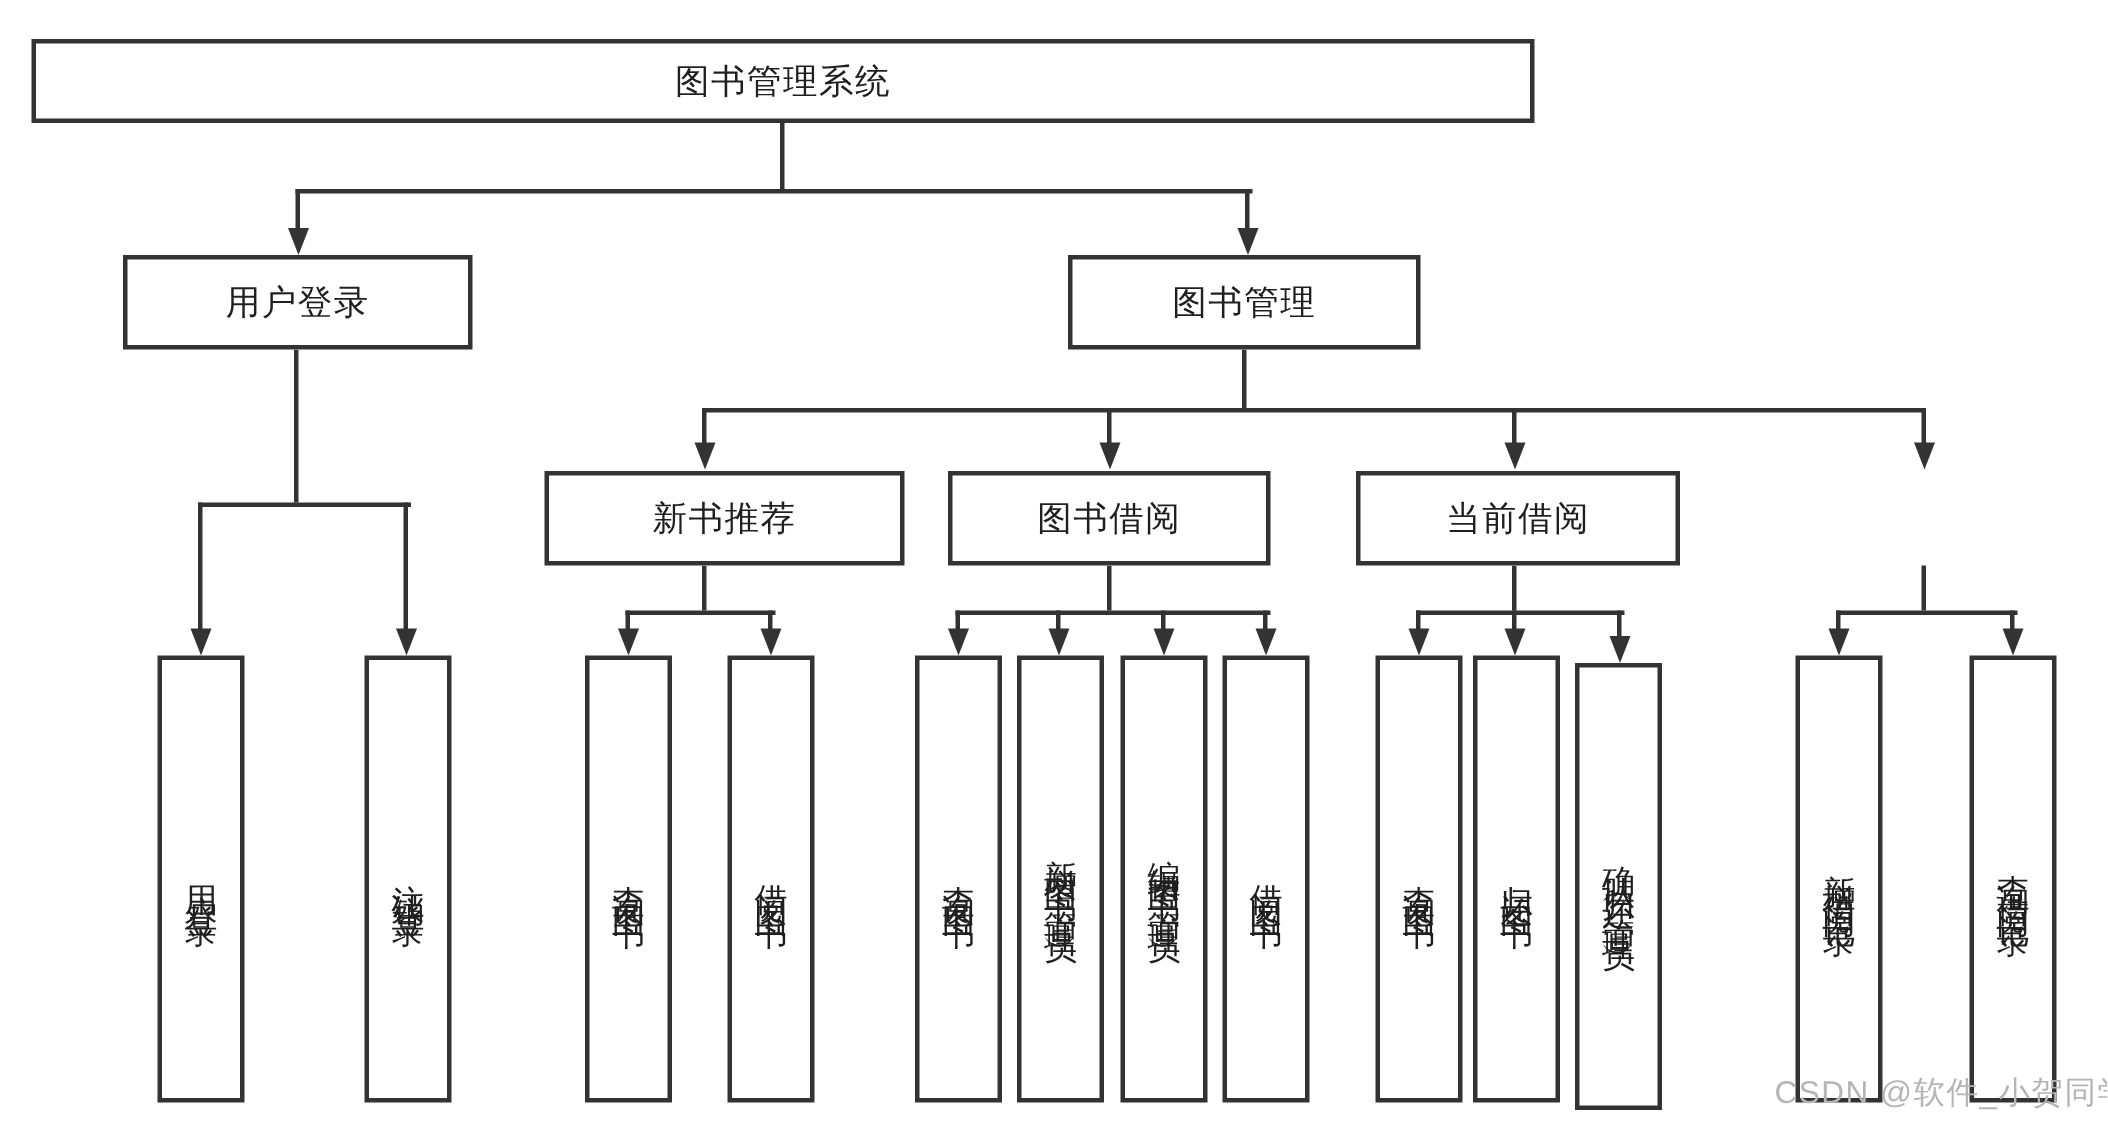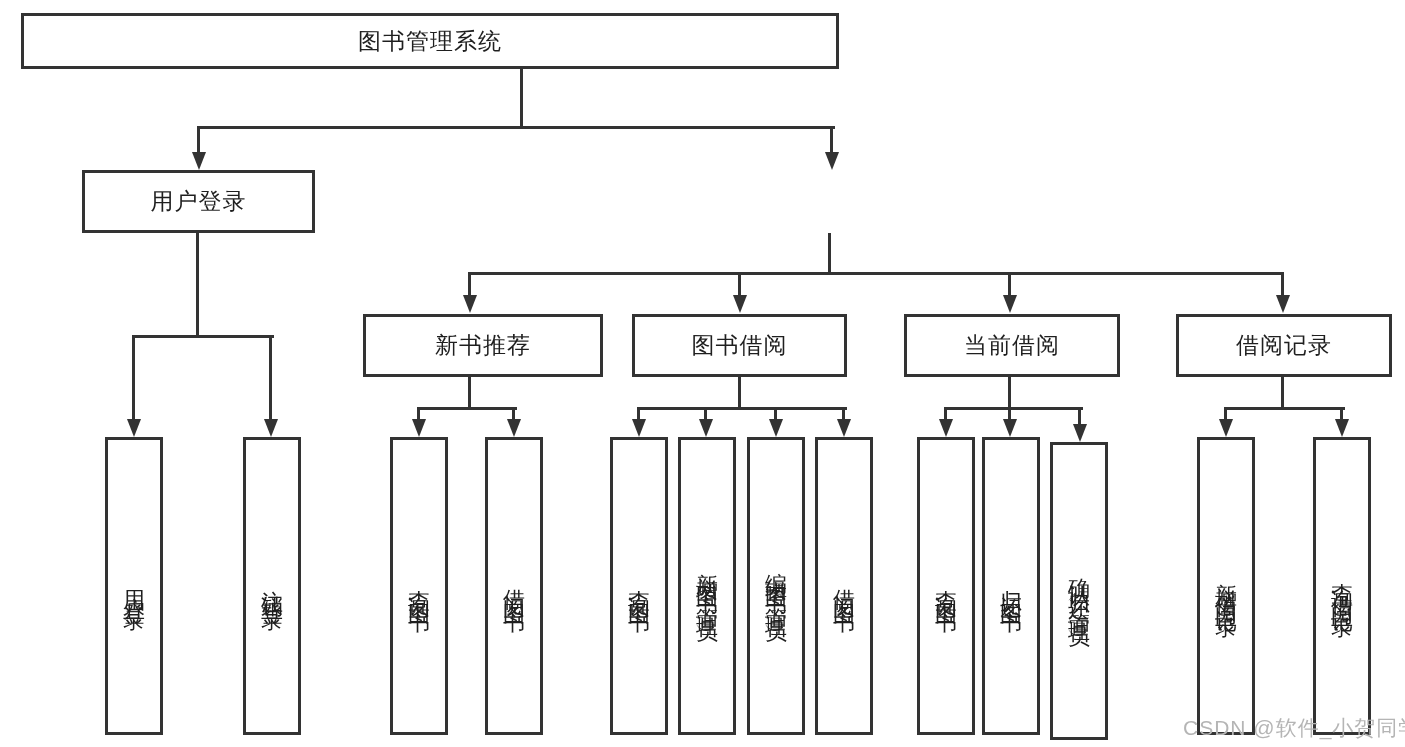--- a/index.html
+++ b/index.html
@@ -101,39 +101,39 @@
   <div class="vline" style="left:1078px;top:407px;height:18px"></div>
   <div class="arrow" style="left:1073px;top:424px"></div>
 
   <div class="vline" style="left:1281px;top:377px;height:30px"></div>
   <div class="hline" style="left:1224px;top:407px;width:121px"></div>
   <div class="vline" style="left:1224px;top:407px;height:13px"></div>
   <div class="arrow" style="left:1219px;top:419px"></div>
   <div class="vline" style="left:1340px;top:407px;height:13px"></div>
   <div class="arrow" style="left:1335px;top:419px"></div>
 
-  <div class="box" style="left:21px;top:13px;width:818px;height:56px">
+  <div class="box" style="left:21px;top:26px;width:1002px;height:56px">
     <span class="lbl">图书管理系统</span>
   </div>
 
   <div class="box" style="left:82px;top:170px;width:233px;height:63px">
     <span class="lbl">用户登录</span>
+  </div>
+  <div class="box" style="left:712px;top:170px;width:235px;height:63px">
+    <span class="lbl">图书管理</span>
   </div>
 
   <div class="box" style="left:363px;top:314px;width:240px;height:63px">
     <span class="lbl">新书推荐</span>
   </div>
   <div class="box" style="left:904px;top:314px;width:216px;height:63px">
     <span class="lbl">当前借阅</span>
   </div>
   <div class="box" style="left:632px;top:314px;width:215px;height:63px">
     <span class="lbl">图书借阅</span>
-  </div>
-  <div class="box" style="left:1176px;top:314px;width:216px;height:63px">
-    <span class="lbl">借阅记录</span>
   </div>
 
   <div class="box leaf" style="left:105px;top:437px;width:58px;height:298px">
     <span class="lbl">用户登录</span>
   </div>
   <div class="box leaf" style="left:243px;top:437px;width:58px;height:298px">
     <span class="lbl">注销登录</span>
   </div>
 
   <div class="box leaf" style="left:390px;top:437px;width:58px;height:298px">

